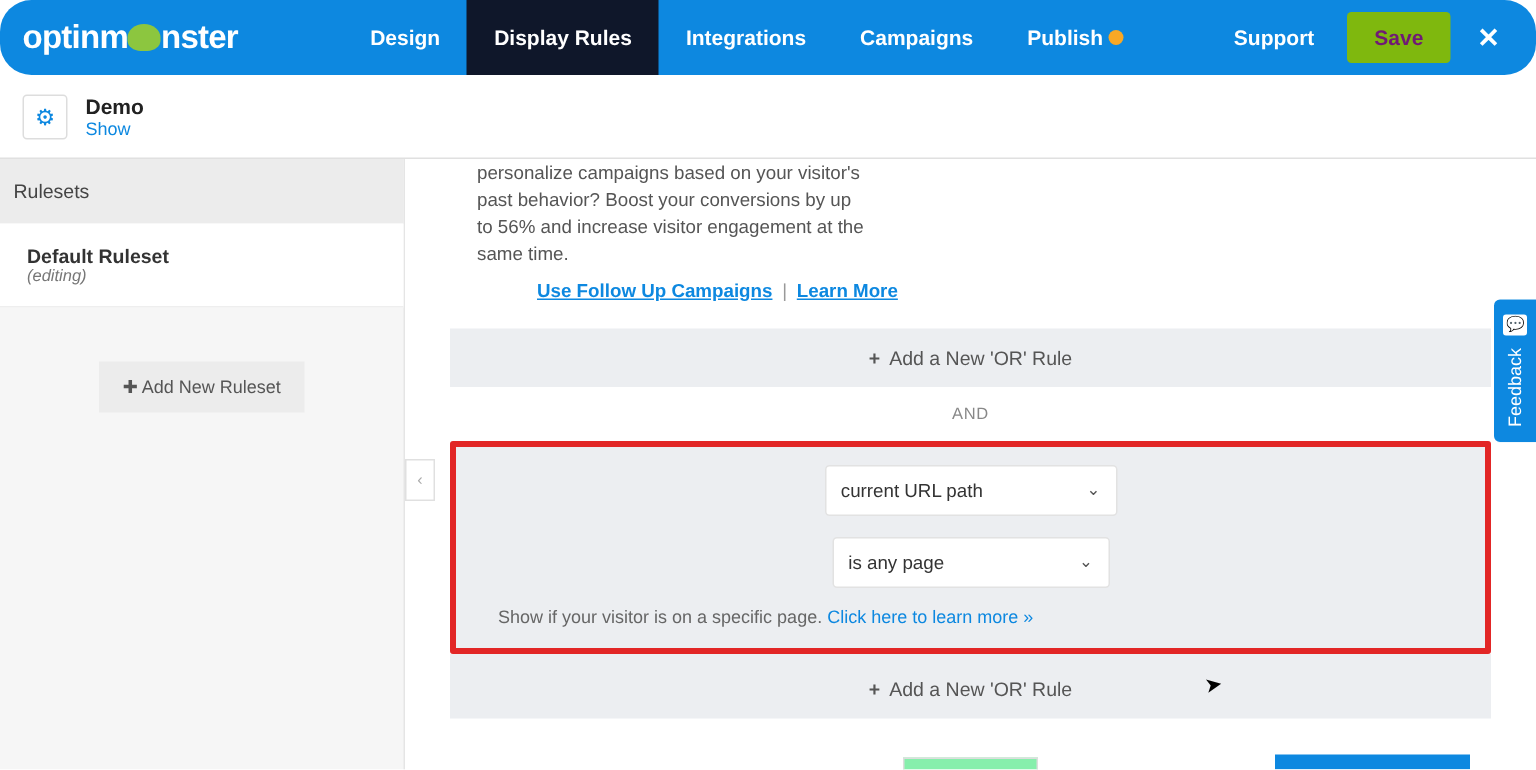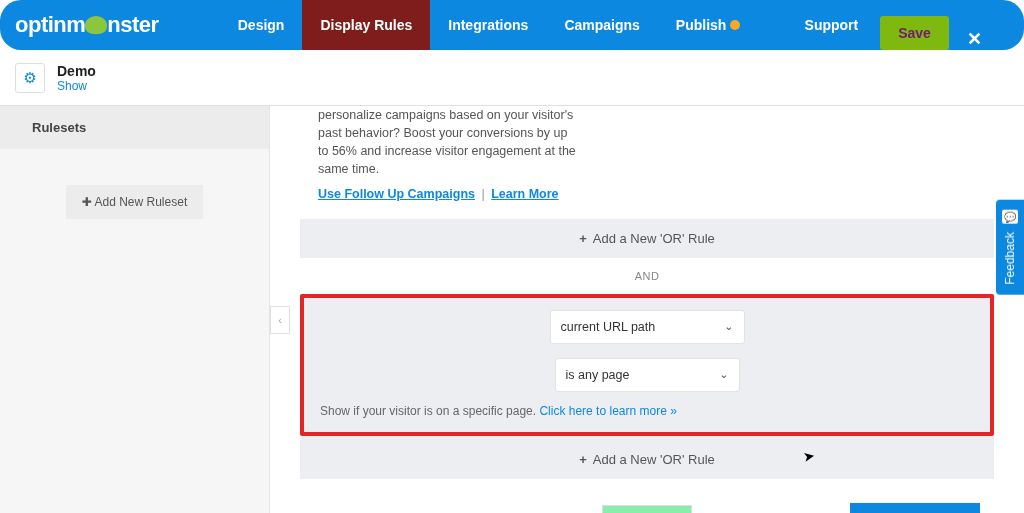--- a/index.html
+++ b/index.html
@@ -3,58 +3,58 @@
 <meta charset="utf-8">
 <style>
   * { box-sizing: border-box; margin: 0; padding: 0; }
   body { font-family: -apple-system, BlinkMacSystemFont, "Segoe UI", Helvetica, Arial, sans-serif; font-size: 13px; color: #333; background: #fff; width: 1024px; height: 513px; overflow: hidden; position: relative; }
 
   .topnav { background: #0d88e0; height: 50px; display: flex; align-items: center; color: #fff; border-radius: 21px; }
   .logo { font-size: 22px; font-weight: 700; padding: 0 25px 0 15px; letter-spacing: -0.5px; }
   .logo-monster { display: inline-block; width: 22px; height: 18px; background: #8cc63f; border-radius: 50% 50% 40% 40%; position: relative; top: 2px; }
   .navwrap { flex: 1; display: flex; justify-content: center; }
   .navitem { padding: 0 18px; height: 50px; display: flex; align-items: center; font-size: 14px; font-weight: 600; cursor: pointer; }
-  .navitem.active { background: #7f1d1d; }
-  .navright { display: flex; align-items: flex-end; gap: 12px; padding-right: 36px; }
+  .navitem.active { background: #0f172a; }
+  .navright { display: flex; align-items: center; gap: 12px; padding-right: 18px; }
   .btn-save { background: #7fb80e; color: #701a75; border: none; padding: 9px 18px; font-size: 14px; font-weight: 600; border-radius: 3px; cursor: pointer; }
   .close-x { font-size: 18px; font-weight: 700; cursor: pointer; padding: 0 6px; }
   .pill { display: inline-block; width: 10px; height: 10px; border-radius: 50%; background: #f9a825; margin-left: 4px; }
 
   .subhead { height: 56px; border-bottom: 1px solid #e0e0e0; display: flex; align-items: center; padding: 0 15px; gap: 12px; }
   .gearbox { width: 30px; height: 30px; border: 1px solid #ddd; border-radius: 3px; display: flex; align-items: center; justify-content: center; color: #0d88e0; cursor: pointer; font-size: 15px; }
   .subhead .title { font-weight: 700; font-size: 14px; color: #222; }
   .subhead .type  { font-size: 12px; color: #0d88e0; }
 
   .main { display: flex; height: calc(513px - 106px); }
   .sidebar { width: 270px; background: #f6f6f6; border-right: 1px solid #e5e5e5; }
-  .side-head { background: #ececec; padding: 14px 32px; font-weight: 700; font-size: 13px; color: #444; }
+  .side-head { background: #ececec; padding: 14px 9px; font-weight: 400; font-size: 13px; color: #444; }
   .side-item { background: #fff; padding: 14px 18px; border-bottom: 1px solid #eee; }
   .side-item .name { font-weight: 600; font-size: 13px; }
   .side-item .editing { font-style: italic; color: #777; font-size: 11px; }
   .side-add { margin: 36px auto 0; display: block; background: #ececec; border: none; padding: 10px 16px; font-size: 12px; color: #555; cursor: pointer; }
 
   .content { flex: 1; background: #fff; position: relative; overflow: hidden; }
   .carousel-btn { position: absolute; left: 0; top: 200px; width: 20px; height: 28px; border: 1px solid #e0e0e0; background: #fff; display: flex; align-items: center; justify-content: center; color: #aaa; cursor: pointer; font-size: 11px; }
 
   .promo { background: #fff; margin: 0 30px 0 30px; padding: 0 18px 18px 18px; }
   .promo-text { font-size: 12.5px; color: #555; line-height: 1.45; max-width: 260px; }
-  .promo-links { margin-top: 8px; font-size: 12.5px; }
+  .promo-links { margin-top: 8px; font-size: 12.5px; margin-left: 40px; }
   .promo-links a { color: #0d88e0; font-weight: 700; text-decoration: underline; }
   .promo-links .sep { color: #999; padding: 0 3px; }
 
   .or-bar { background: #eceef1; margin: 0 30px; padding: 12px 0; text-align: center; font-size: 13px; color: #555; cursor: pointer; }
   .or-bar .plus { font-weight: 700; margin-right: 6px; }
 
   .and-lbl { text-align: center; font-size: 11px; color: #888; padding: 12px 0; letter-spacing: 0.5px; }
 
   .rule-block { margin: 0 30px; background: #eceef1; border: 4px solid #e22626; border-radius: 2px; padding: 12px 16px 14px 16px; position: relative; }
   .rule-row { display: flex; gap: 14px; align-items: center; flex-direction: column; }
   .sel { background: #fff; border: 1px solid #e2e2e2; border-radius: 3px; height: 34px; padding: 0 28px 0 10px; font-size: 12.5px; color: #333; min-width: 195px; position: relative; display: flex; align-items: center; cursor: pointer; }
   .sel .chev { position: absolute; right: 10px; color: #555; font-size: 11px; }
-  .rule-help { font-size: 12px; color: #666; margin-top: 12px; }
+  .rule-help { font-size: 12px; color: #666; margin-top: 12px; margin-left: 12px; }
   .rule-help a { color: #0d88e0; text-decoration: none; }
 
   .and-btn-wrap { text-align: center; padding: 26px 0; }
   .and-btn { background: #86efac; border: 1px solid #ddd; padding: 10px 18px; font-size: 17px; color: #555; cursor: pointer; }
   .and-btn .plus { margin-right: 6px; }
 
   .cursor-arrow { position: absolute; left: 533px; top: 342px; font-size: 14px; color: #000; pointer-events: none; transform: rotate(-10deg); }
 
   .feedback { position: fixed; right: 0; top: 200px; background: #0d88e0; color: #fff; writing-mode: vertical-rl; transform: rotate(180deg); padding: 10px 6px; font-size: 12px; border-radius: 0 4px 4px 0; display: flex; align-items: center; gap: 8px; cursor: pointer; }
   .feedback .ic { writing-mode: horizontal-tb; transform: rotate(180deg); background: #fff; color: #0d88e0; width: 16px; height: 14px; border-radius: 2px; display: inline-flex; align-items: center; justify-content: center; font-size: 10px; }
@@ -89,20 +89,24 @@
   <div class="gearbox">⚙</div>
   <div>
     <div class="title">Demo</div>
     <div class="type">Show</div>
   </div>
 </div>
 
 <div class="main">
   <div class="sidebar">
     <div class="side-head">Rulesets</div>
+    <div class="side-item">
+      <div class="name">Default Ruleset</div>
+      <div class="editing">(editing)</div>
+    </div>
     <button class="side-add"><span>✚ </span><span>Add New Ruleset</span></button>
   </div>
 
   <div class="content">
     <div class="carousel-btn">‹</div>
 
     <div class="promo">
       <div class="promo-text">personalize campaigns based on your visitor's past behavior? Boost your conversions by up to 56% and increase visitor engagement at the same time.</div>
       <div class="promo-links">
         <a>Use Follow Up Campaigns</a>

